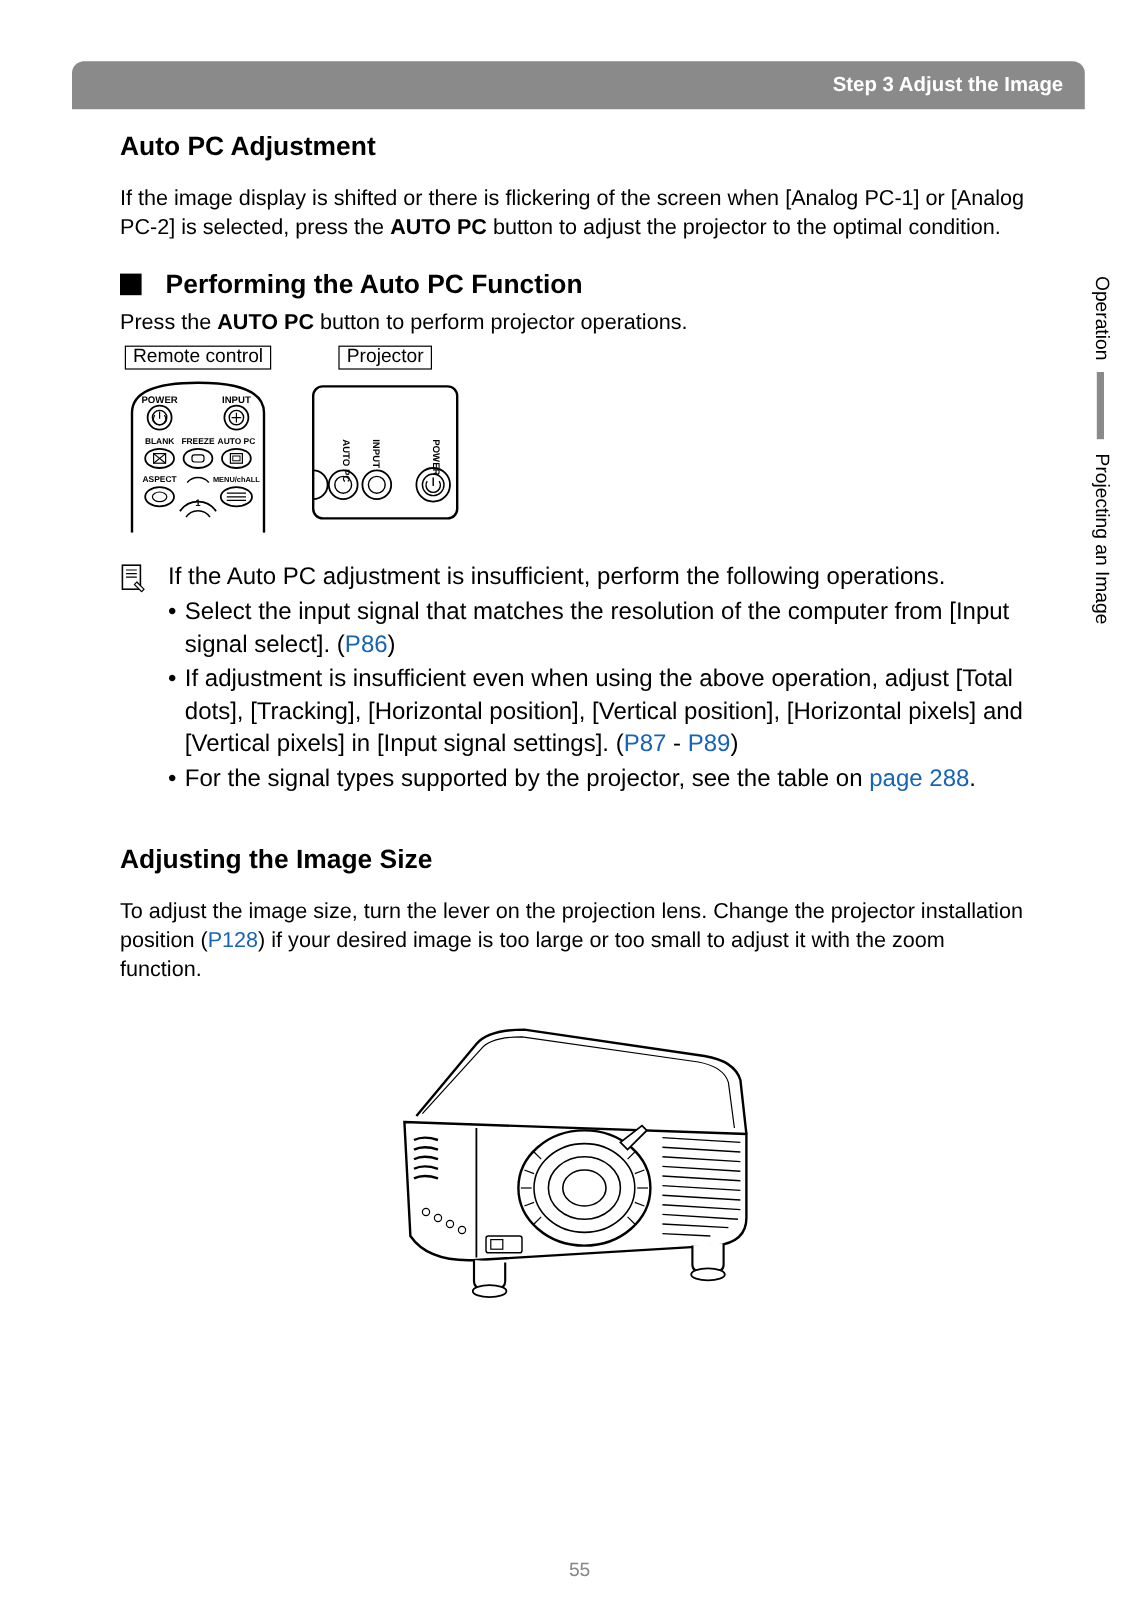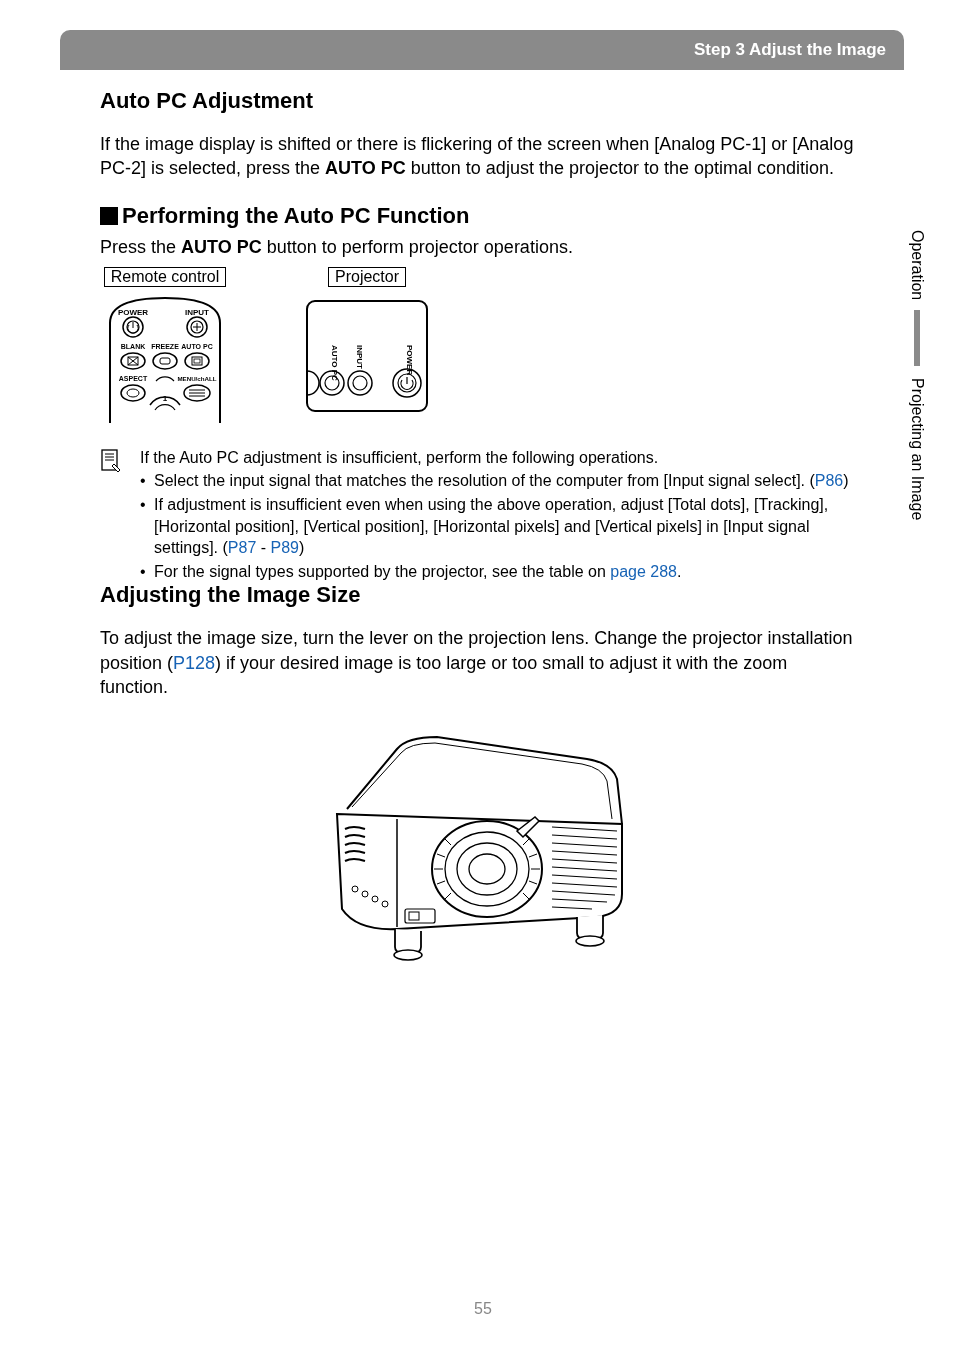--- a/index.html
+++ b/index.html
@@ -21,72 +21,74 @@
     background: #8a8a8a;
     color: #fff;
     font-weight: bold;
     font-size: 17px;
     padding: 10px 18px;
     border-radius: 10px 10px 0 0;
     text-align: right;
     margin-bottom: 18px;
     margin-left: -40px;
     margin-right: -10px;
+    margin-top: 21px;
   }
   h1.section-title {
     font-size: 22px;
     font-weight: bold;
     margin-bottom: 18px;
   }
   p.body {
     font-size: 18px;
     line-height: 1.35;
     margin-bottom: 4px;
   }
   .bold { font-weight: bold; }
   .subhead-row {
     display: flex;
     align-items: center;
     margin-top: 22px;
     margin-bottom: 6px;
-    gap: 4px;
+    gap: 20px;
   }
   .black-square {
     width: 18px;
     height: 18px;
     background: #000;
     display: inline-block;
     flex-shrink: 0;
   }
   .subhead {
     font-size: 22px;
     font-weight: bold;
   }
   .figures-row {
     display: flex;
-    gap: 72px;
+    gap: 26px;
     margin-top: 8px;
     margin-bottom: 24px;
   }
   .figure-block { text-align: center; }
   .fig-label {
     font-size: 16px;
     border: 1px solid #000;
     display: inline-block;
     padding: 0 6px;
     margin-bottom: 6px;
   }
   .remote-svg, .projector-svg {
     display: block;
   }
   .note-block {
     display: flex;
     gap: 16px;
-    font-size: 16px;
+    font-size: 20px;
     line-height: 1.35;
+    margin-bottom: 40px;
   }
   .note-icon {
     width: 24px;
     flex-shrink: 0;
     padding-top: 2px;
   }
   .note-icon svg { width: 22px; height: 24px; }
   .note-content { flex: 1; }
   .note-content ul {
     list-style: none;

